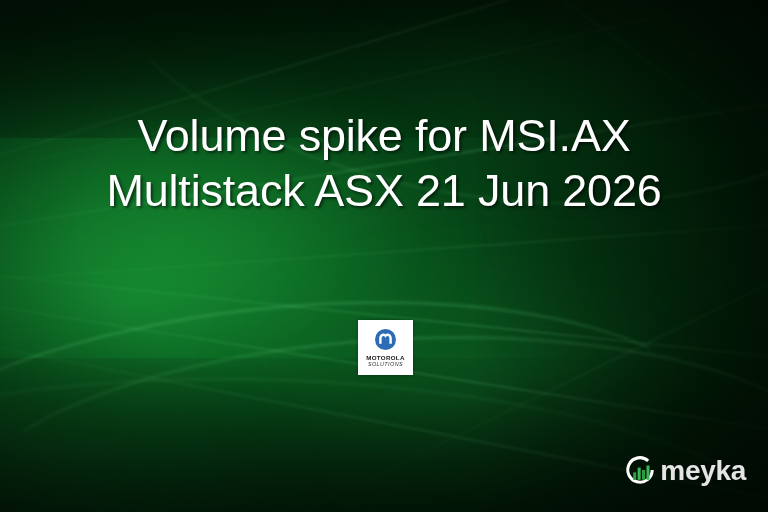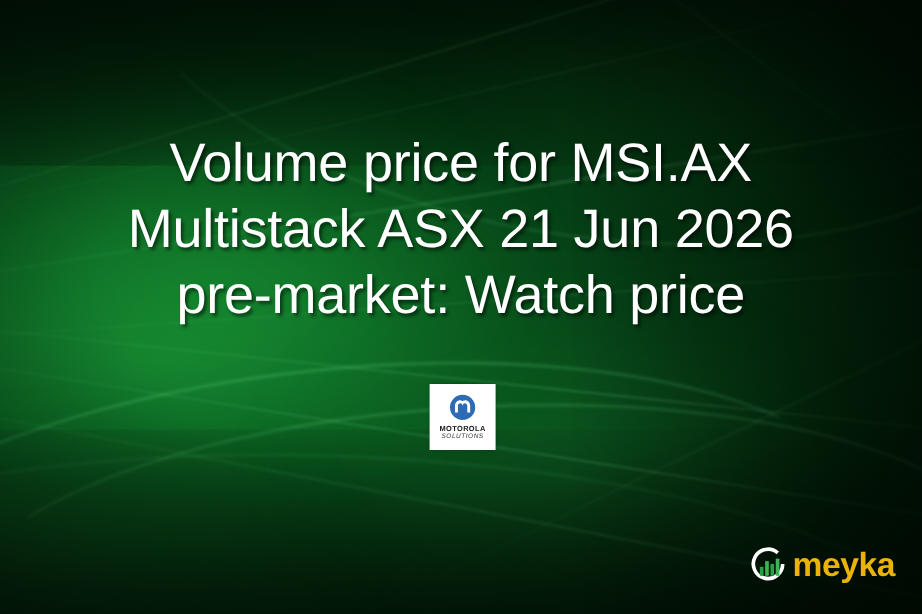--- a/index.html
+++ b/index.html
@@ -158,21 +158,21 @@
   .brand {
     position: absolute;
     right: 22px;
     bottom: 24px;
     display: flex;
     align-items: center;
     gap: 3px;
   }
   .brand-mark { width: 34px; height: 34px; display: block; }
   .brand-name {
-    color: #eab308;
+    color: #e5e5e5;
     font-size: 28px;
     font-weight: 700;
     letter-spacing: -0.3px;
     line-height: 28px;
   }
 </style>
 </head>
 <body>
 
 <div class="canvas">
@@ -198,23 +198,22 @@
   <div class="streak s7"></div>
   <div class="streak s8"></div>
   <div class="streak s10"></div>
 
   <div class="bg-topdark"></div>
   <div class="bg-botdark"></div>
   <div class="bg-rightdark"></div>
   <div class="bg-vignette"></div>
 
   <div class="headline">
-    <span class="ln">Volume price for MSI.AX</span>
+    <span class="ln">Volume spike for MSI.AX</span>
     <span class="ln">Multistack ASX 21 Jun 2026</span>
-    <span class="ln">pre-market: Watch price</span>
   </div>
 
   <div class="logo-box">
     <div class="moto-circle">
       <svg width="15" height="15" viewBox="0 0 100 100" aria-hidden="true">
         <path d="M8 78 L8 40 C8 22 22 10 36 10 C44 10 50 15 50 15 C50 15 56 10 64 10 C78 10 92 22 92 40 L92 78 L76 78 L76 42 C76 33 70 27 63 27 C56 27 50 34 50 43 C50 34 44 27 37 27 C30 27 24 33 24 42 L24 78 Z" fill="#ffffff"></path>
       </svg>
     </div>
     <div class="moto-word">MOTOROLA</div>
     <div class="moto-sub">SOLUTIONS</div>

